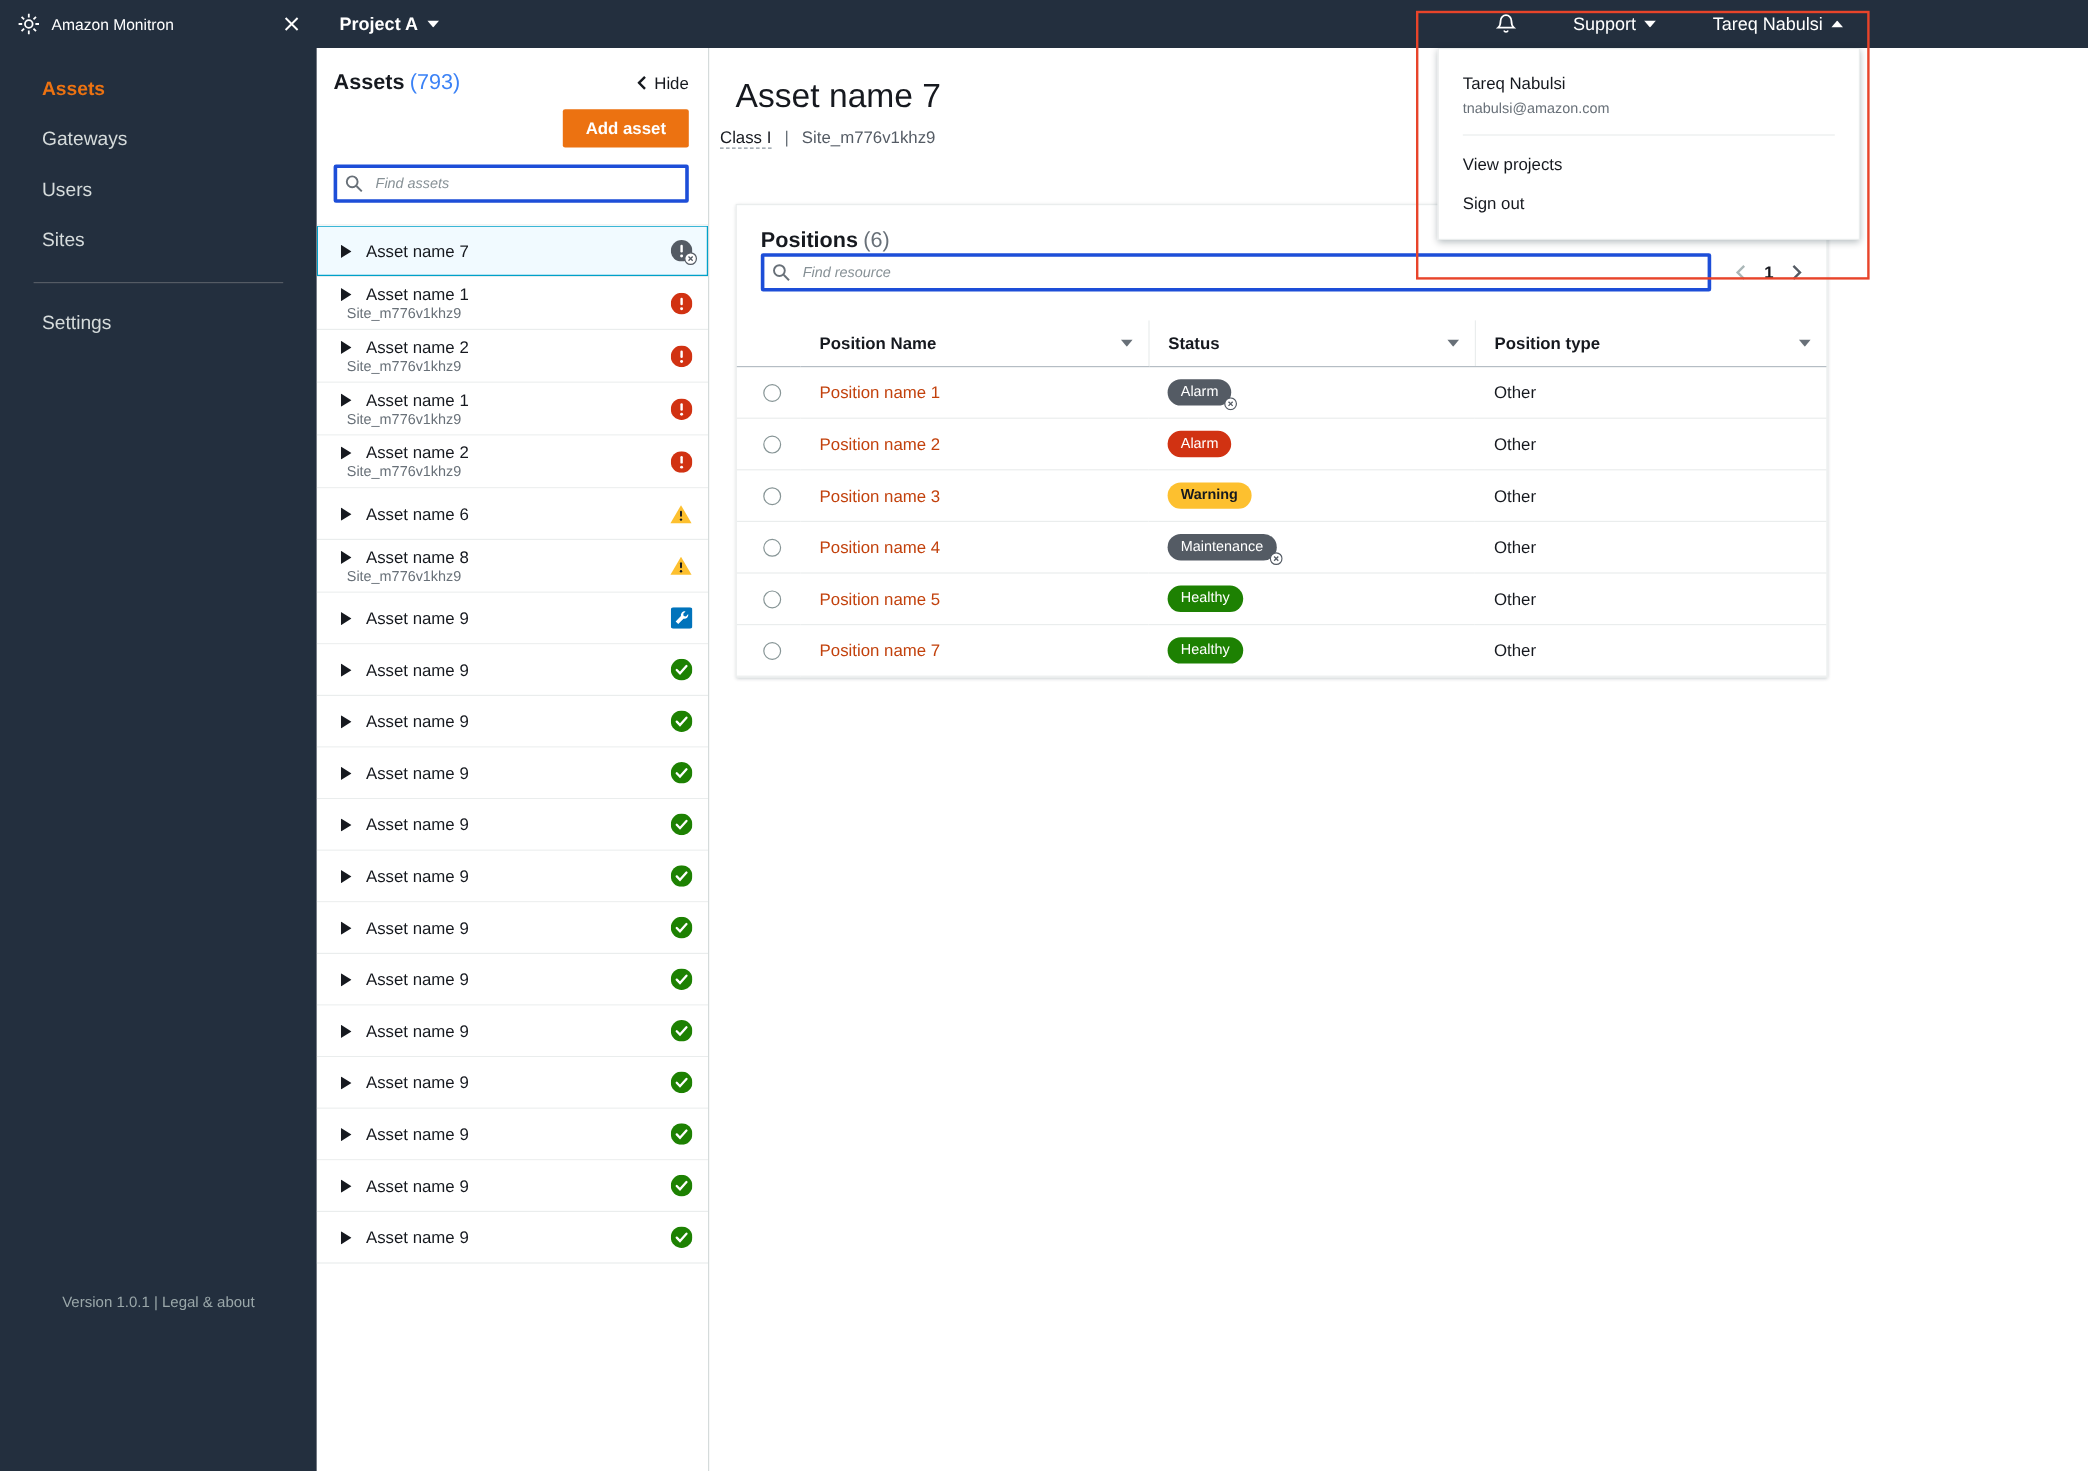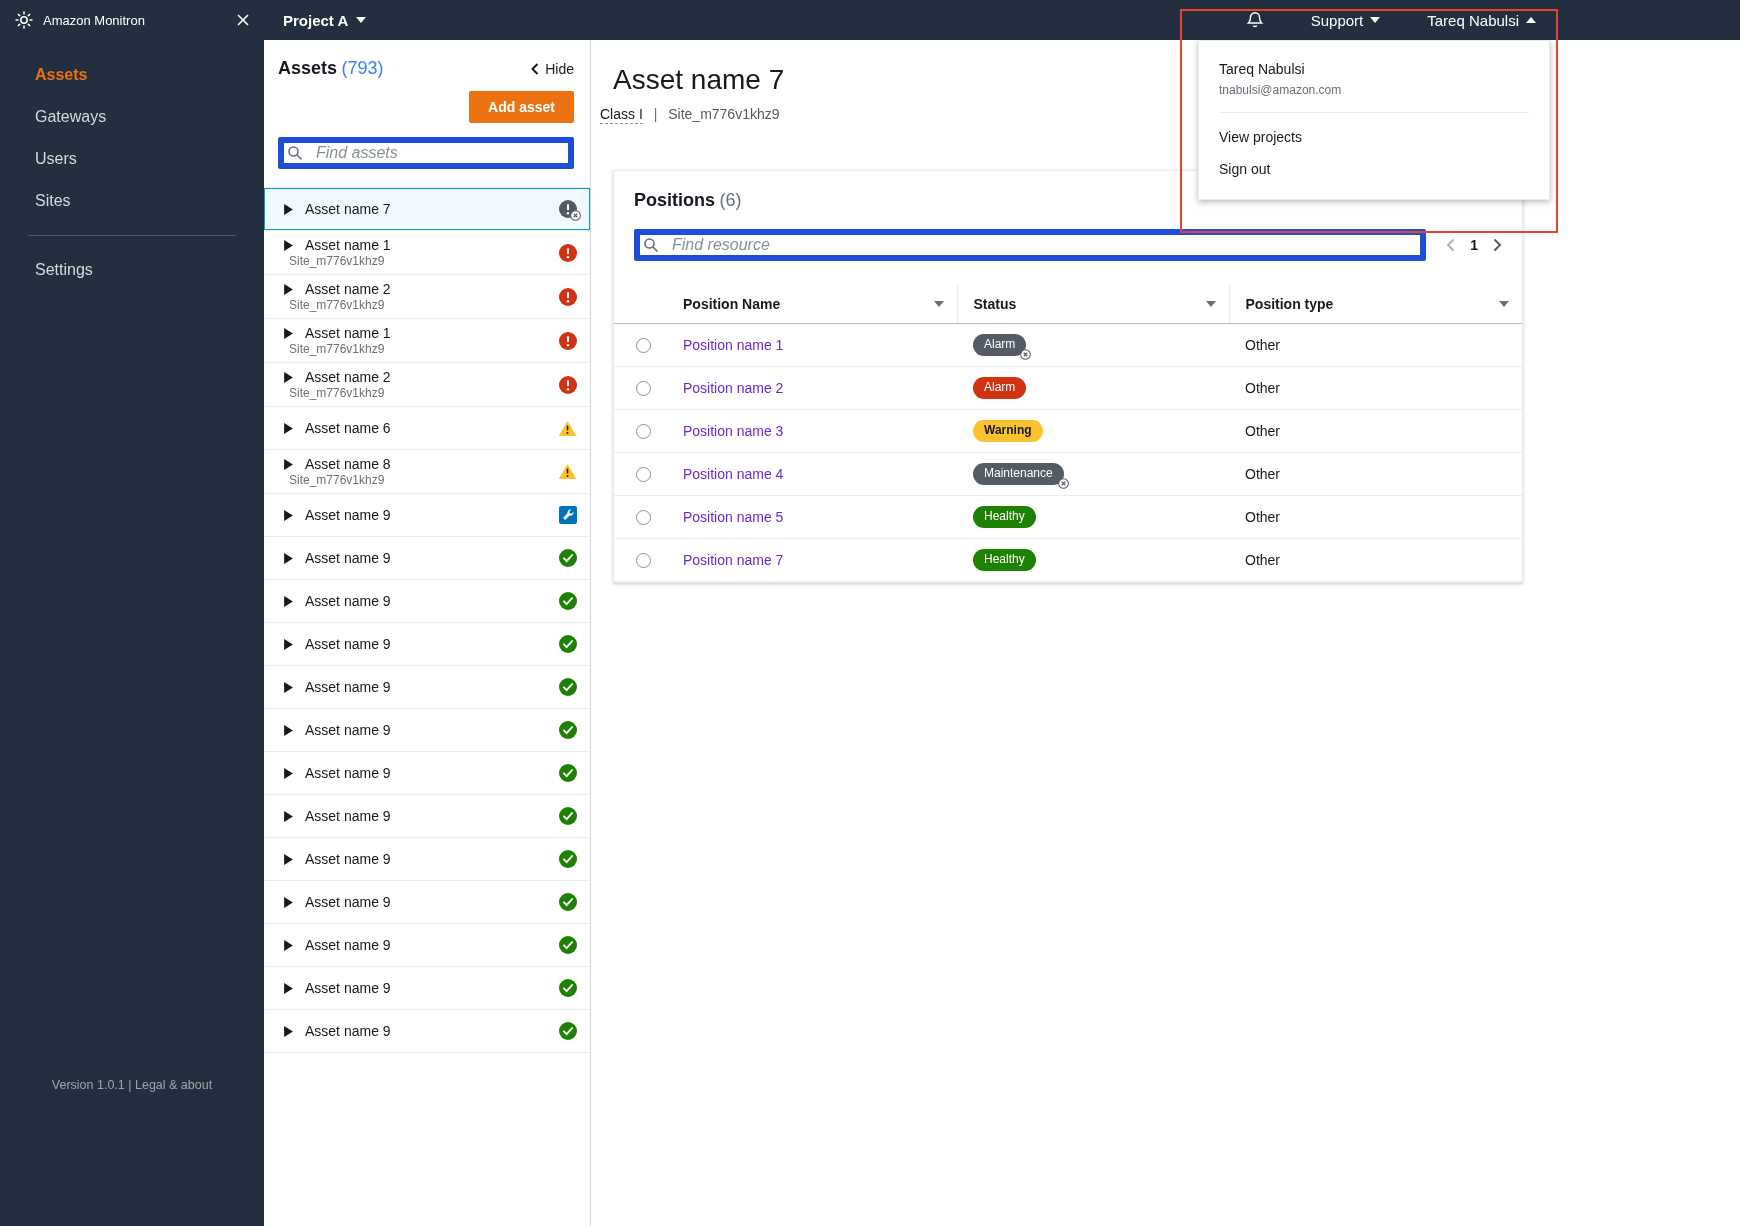--- a/index.html
+++ b/index.html
@@ -27,21 +27,21 @@
   .assets-panel{position:absolute;top:40px;left:264px;width:327px;bottom:0;background:#fff;border-right:1px solid #d5dbdb;overflow:hidden;}
   .ap-head{padding:18px 16px 0 14px;}
   .ap-title-row{display:flex;align-items:center;justify-content:space-between;}
   .ap-title{font-size:18px;font-weight:bold;}
   .ap-count{font-weight:normal;color:#3b82f6;}
   .ap-hide{display:flex;align-items:center;gap:6px;font-size:14px;cursor:pointer;}
   .ap-add-row{display:flex;justify-content:flex-end;margin-top:12px;}
   .btn-primary{background:#ec7211;color:#fff;font-weight:bold;font-size:14px;border:none;border-radius:2px;padding:8px 19px;cursor:pointer;font-family:inherit;}
   .search-box{position:relative;margin-top:14px;}
   .search-box .mag{position:absolute;left:9px;top:50%;transform:translateY(-50%);line-height:0;}
-  .search-input{width:100%;height:32px;border:6px solid #1d4ed8;border-radius:2px;padding:0 8px 0 32px;font-size:16px;font-family:inherit;color:#15803d;background:#fff;}
+  .search-input{width:100%;height:32px;border:3px solid #1d4ed8;border-radius:2px;padding:0 8px 0 32px;font-size:12px;font-family:inherit;color:#15803d;background:#fff;}
   .search-input::placeholder{font-style:italic;color:#879196;}
   .asset-list{margin-top:18px;border-top:1px solid #eaeded;}
   .asset-row{display:flex;align-items:center;min-height:43px;padding:6px 13px 6px 20px;border-bottom:1px solid #eaeded;cursor:pointer;position:relative;background:#fff;}
   .asset-row.selected{background:#f1faff;box-shadow:inset 0 0 0 1px #00a1c9;}
   .asset-main{display:flex;flex-direction:column;}
   .asset-line1{display:flex;align-items:center;gap:12px;}
   .caret{display:flex;line-height:0;}
   .asset-name{font-size:14px;}
   .asset-site{font-size:12px;color:#687078;margin-top:1px;padding-left:5px;}
   .asset-site:empty{display:none;}
@@ -55,37 +55,37 @@
   .main{position:absolute;top:40px;left:592px;right:0;bottom:0;background:#fff;}
   .page-title{font-size:28px;font-weight:normal;margin:24px 0 10px 21px;}
   .breadcrumb{margin-left:8px;font-size:14px;}
   .bc-class{border-bottom:1px dashed #8a959e;padding-bottom:1px;cursor:pointer;}
   .bc-sep{color:#687078;margin:0 7px;}
   .bc-site{color:#545b64;}
 
   .positions-card{position:absolute;top:130px;left:21px;width:910px;background:#fff;border:1px solid #eaeded;box-shadow:0 1px 3px rgba(0,28,36,.25);padding:19px 20px 0;}
   .card-title{font-size:18px;font-weight:bold;}
   .card-count{font-weight:normal;color:#687078;}
-  .toolbar{display:flex;align-items:center;margin-top:18px;gap:20px;}
+  .toolbar{display:flex;align-items:center;gap:20px;}
   .toolbar .search-box{flex:1;margin-top:0;}
   .pagination{display:flex;align-items:center;gap:15px;font-size:14px;}
   .page-btn{display:flex;cursor:pointer;line-height:0;}
   .page-num{font-weight:bold;cursor:pointer;}
 
   .positions-table{width:calc(100% + 40px);margin:24px -20px 0;border-collapse:collapse;font-size:14px;padding-left:27px;}
   .positions-table th{text-align:left;font-weight:bold;padding:11px 16px;border-bottom:1px solid #b5bdc4;position:relative;}
   .positions-table th.sep{border-left:1px solid #eaeded;}
   .filter-icon{position:absolute;right:13px;top:50%;transform:translateY(-50%);line-height:0;cursor:pointer;}
   .positions-table td{padding:10px 16px;border-bottom:1px solid #eaeded;}
   .col-radio{width:46px;}
   .col-name{width:290px;}
   .col-status{width:272px;}
   th.col-radio,td.radio-cell{padding-left:22px;}
   .radio{display:inline-block;width:15px;height:15px;border:1px solid #879596;border-radius:50%;cursor:pointer;vertical-align:middle;background:#fff;}
-  .pos-link{color:#6d28d9;cursor:pointer;}
+  .pos-link{color:#c2410c;cursor:pointer;}
   .badge{position:relative;display:inline-block;padding:3px 11px 4px;border-radius:12px;font-size:12px;color:#fff;line-height:1.25;}
   .badge.alarm{background:#d13212;}
   .badge.alarm-ack,.badge.maintenance-ack{background:#545b64;}
   .badge.warning{background:#fdc02f;color:#16191f;font-weight:bold;}
   .badge.healthy{background:#1d8102;}
   .badge .ack-x{display:none;position:absolute;right:-5px;bottom:-4px;line-height:0;}
   .badge.alarm-ack .ack-x,.badge.maintenance-ack .ack-x{display:block;}
 
   
   .user-menu{position:absolute;top:40px;left:1198px;width:352px;background:#fff;border:1px solid #eaeded;box-shadow:0 2px 6px rgba(0,28,36,.3);padding:20px 20px 14px;z-index:20;}

